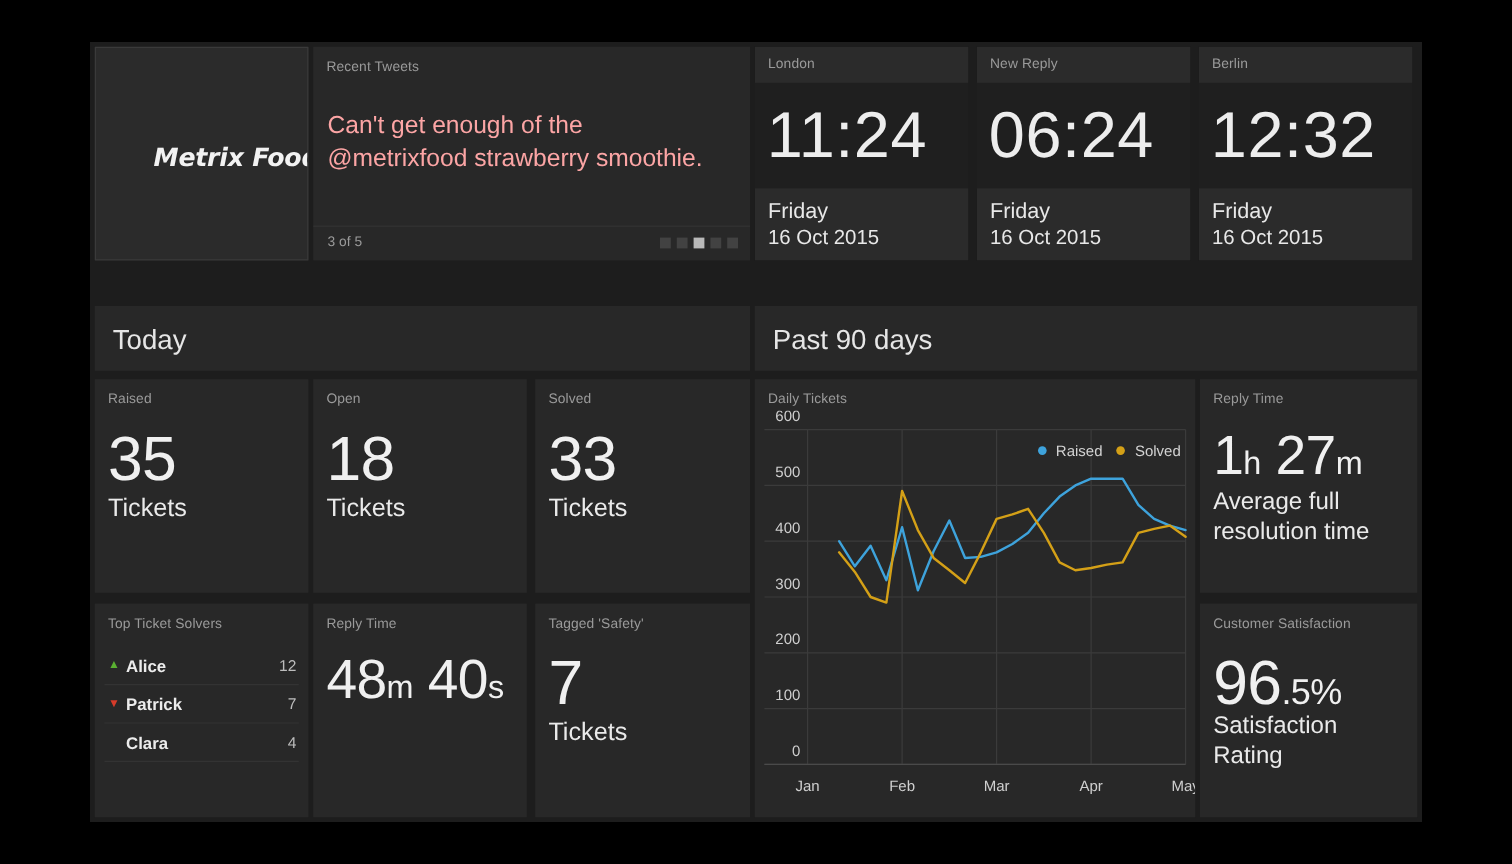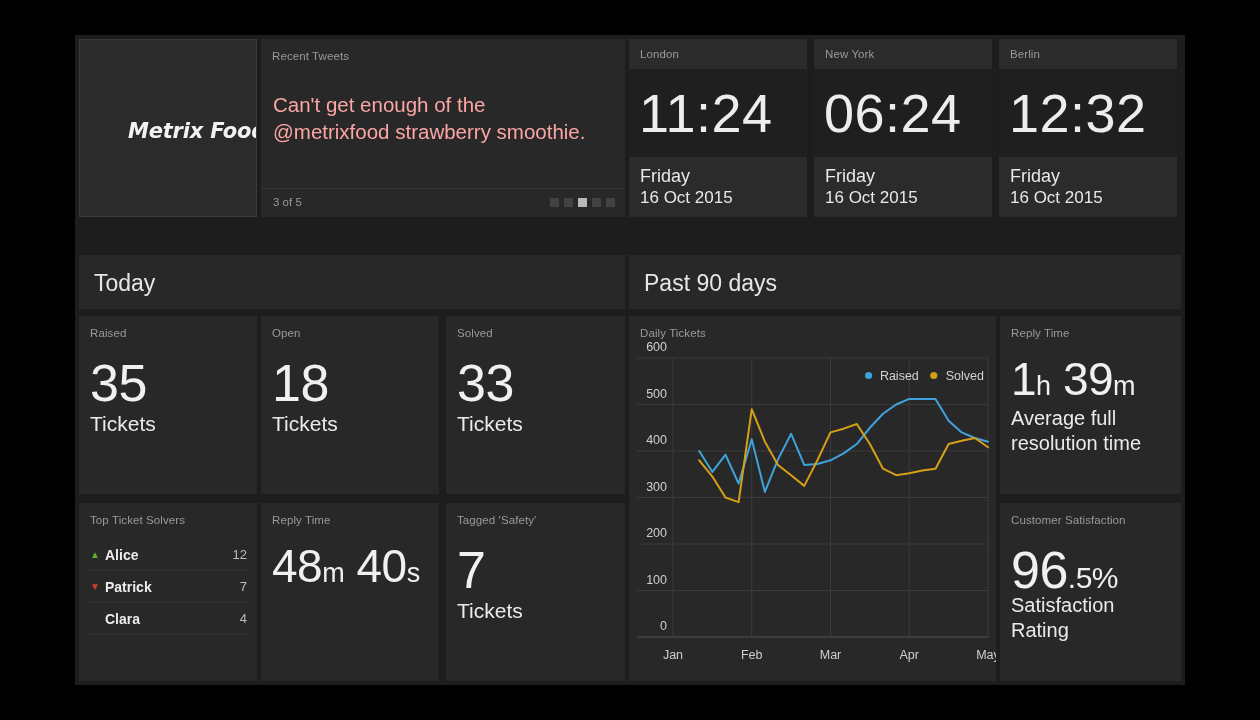--- a/index.html
+++ b/index.html
@@ -285,21 +285,21 @@
     </div>
     <div class="clock-time">11:24</div>
     <div class="clock-foot">
       <div class="clock-day">Friday</div>
       <div class="clock-date">16 Oct 2015</div>
     </div>
   </div>
 
   <div class="tile clock-tile" id="clock-1">
     <div class="clock-head">
-      <div class="tile-label">New York</div>
+      <div class="tile-label">New Reply</div>
     </div>
     <div class="clock-time">06:24</div>
     <div class="clock-foot">
       <div class="clock-day">Friday</div>
       <div class="clock-date">16 Oct 2015</div>
     </div>
   </div>
 
   <div class="tile clock-tile" id="clock-2">
     <div class="clock-head">
@@ -401,21 +401,21 @@
         <polyline points="70.25,118.30000000000001 83.375,134.57500000000002 96.5,155.5 109.625,160.15 122.75,67.15 135.875,99.70000000000002 149,122.94999999999999 162.125,133.18 175.25,143.875 188.375,118.30000000000001 201.5,90.4 214.625,86.67999999999998 227.75,82.03 240.875,102.025 254,126.66999999999999 267.125,133.18 280.25,131.32 293.375,128.53 306.5,126.66999999999999 319.625,102.025 332.75,98.76999999999998 345.875,95.97999999999999 359,105.27999999999997" fill="none" stroke="#d4a017" stroke-width="2" stroke-linejoin="round" stroke-linecap="round"></polyline>
         <text x="355" y="38" fill="#d2d2d2" font-size="12.5" text-anchor="end" font-family="&quot;Liberation Sans&quot;, sans-serif">Solved</text>
         <circle cx="304.8" cy="33.5" r="3.6" fill="#d4a017"></circle>
         <text x="289.8" y="38" fill="#d2d2d2" font-size="12.5" text-anchor="end" font-family="&quot;Liberation Sans&quot;, sans-serif">Raised</text>
         <circle cx="239.60000000000002" cy="33.5" r="3.6" fill="#3ea3dc"></circle>
       </svg>
   </div>
 
   <div class="tile" id="resolution-tile">
     <div class="tile-label">Reply Time</div>
-    <div class="kpi-dual"><span>1</span><span class="unit">h</span>&nbsp;<span>39</span><span class="unit">m</span></div>
+    <div class="kpi-dual"><span>1</span><span class="unit">h</span>&nbsp;<span>27</span><span class="unit">m</span></div>
     <div class="kpi-sub">Average full resolution time</div>
   </div>
 
   <div class="tile" id="satisfaction-tile">
     <div class="tile-label">Customer Satisfaction</div>
     <div class="pct-number"><span>96</span><span class="frac">.5%</span></div>
     <div class="kpi-sub">Satisfaction Rating</div>
   </div>
 
 </div>

